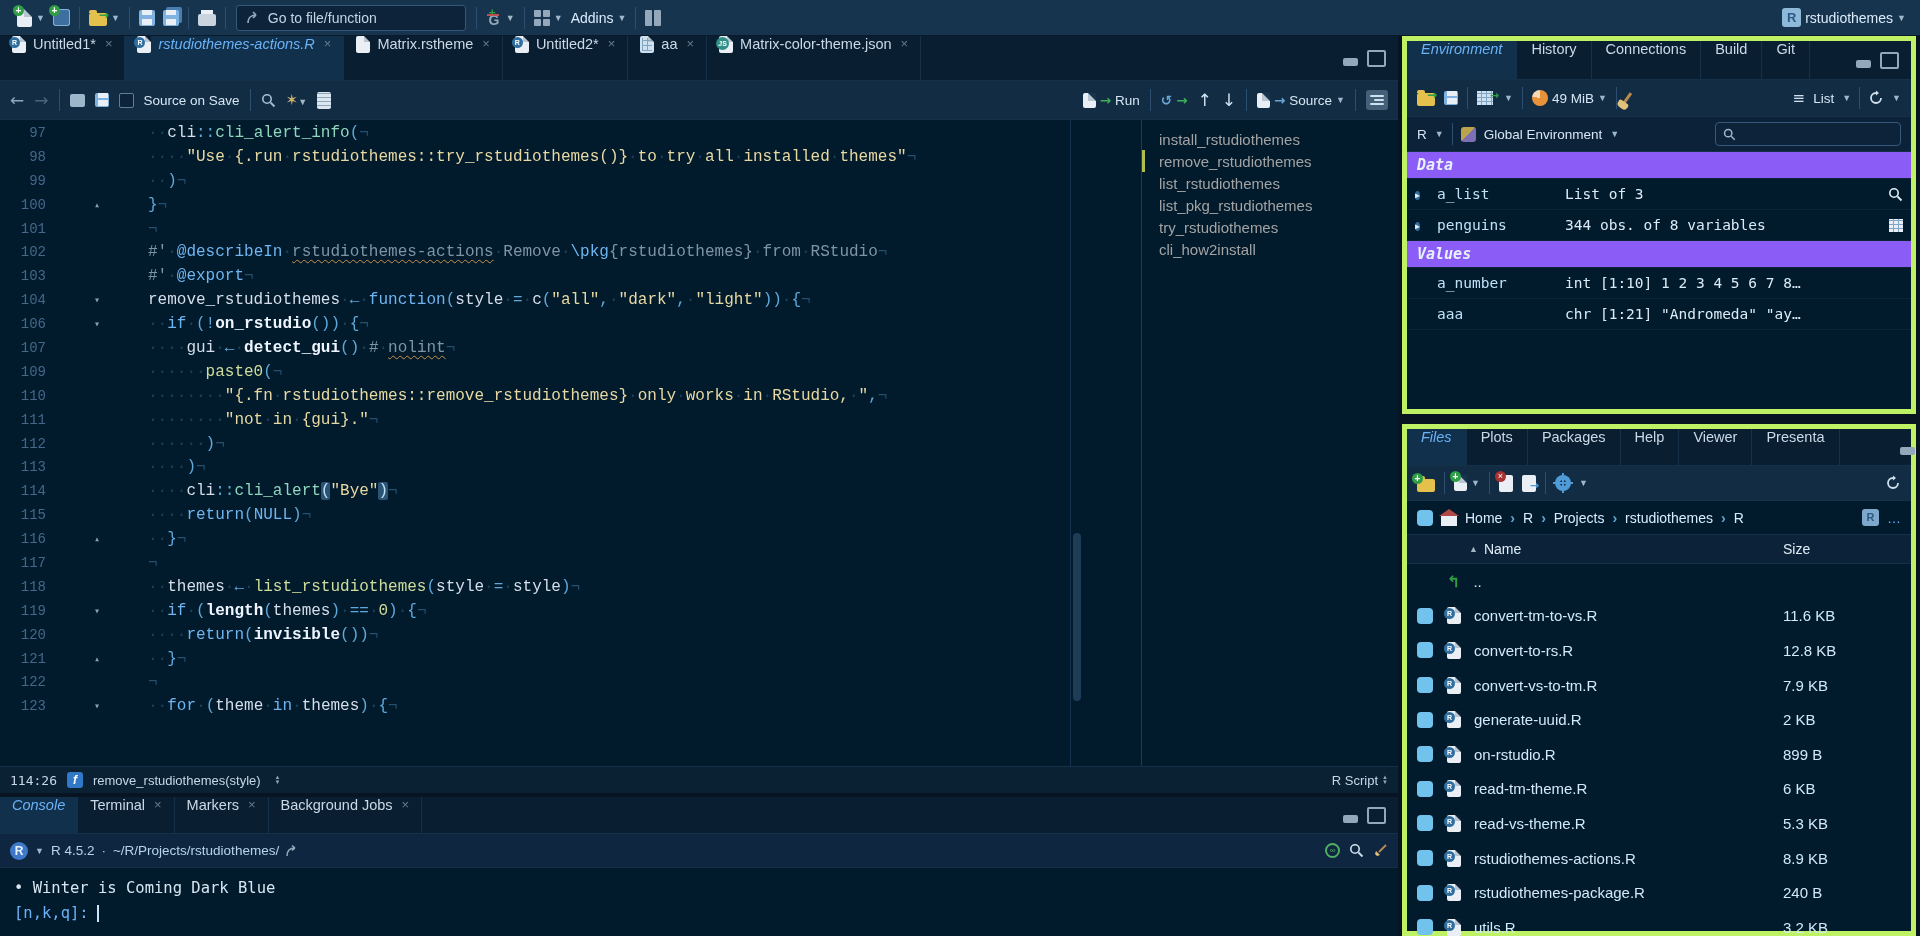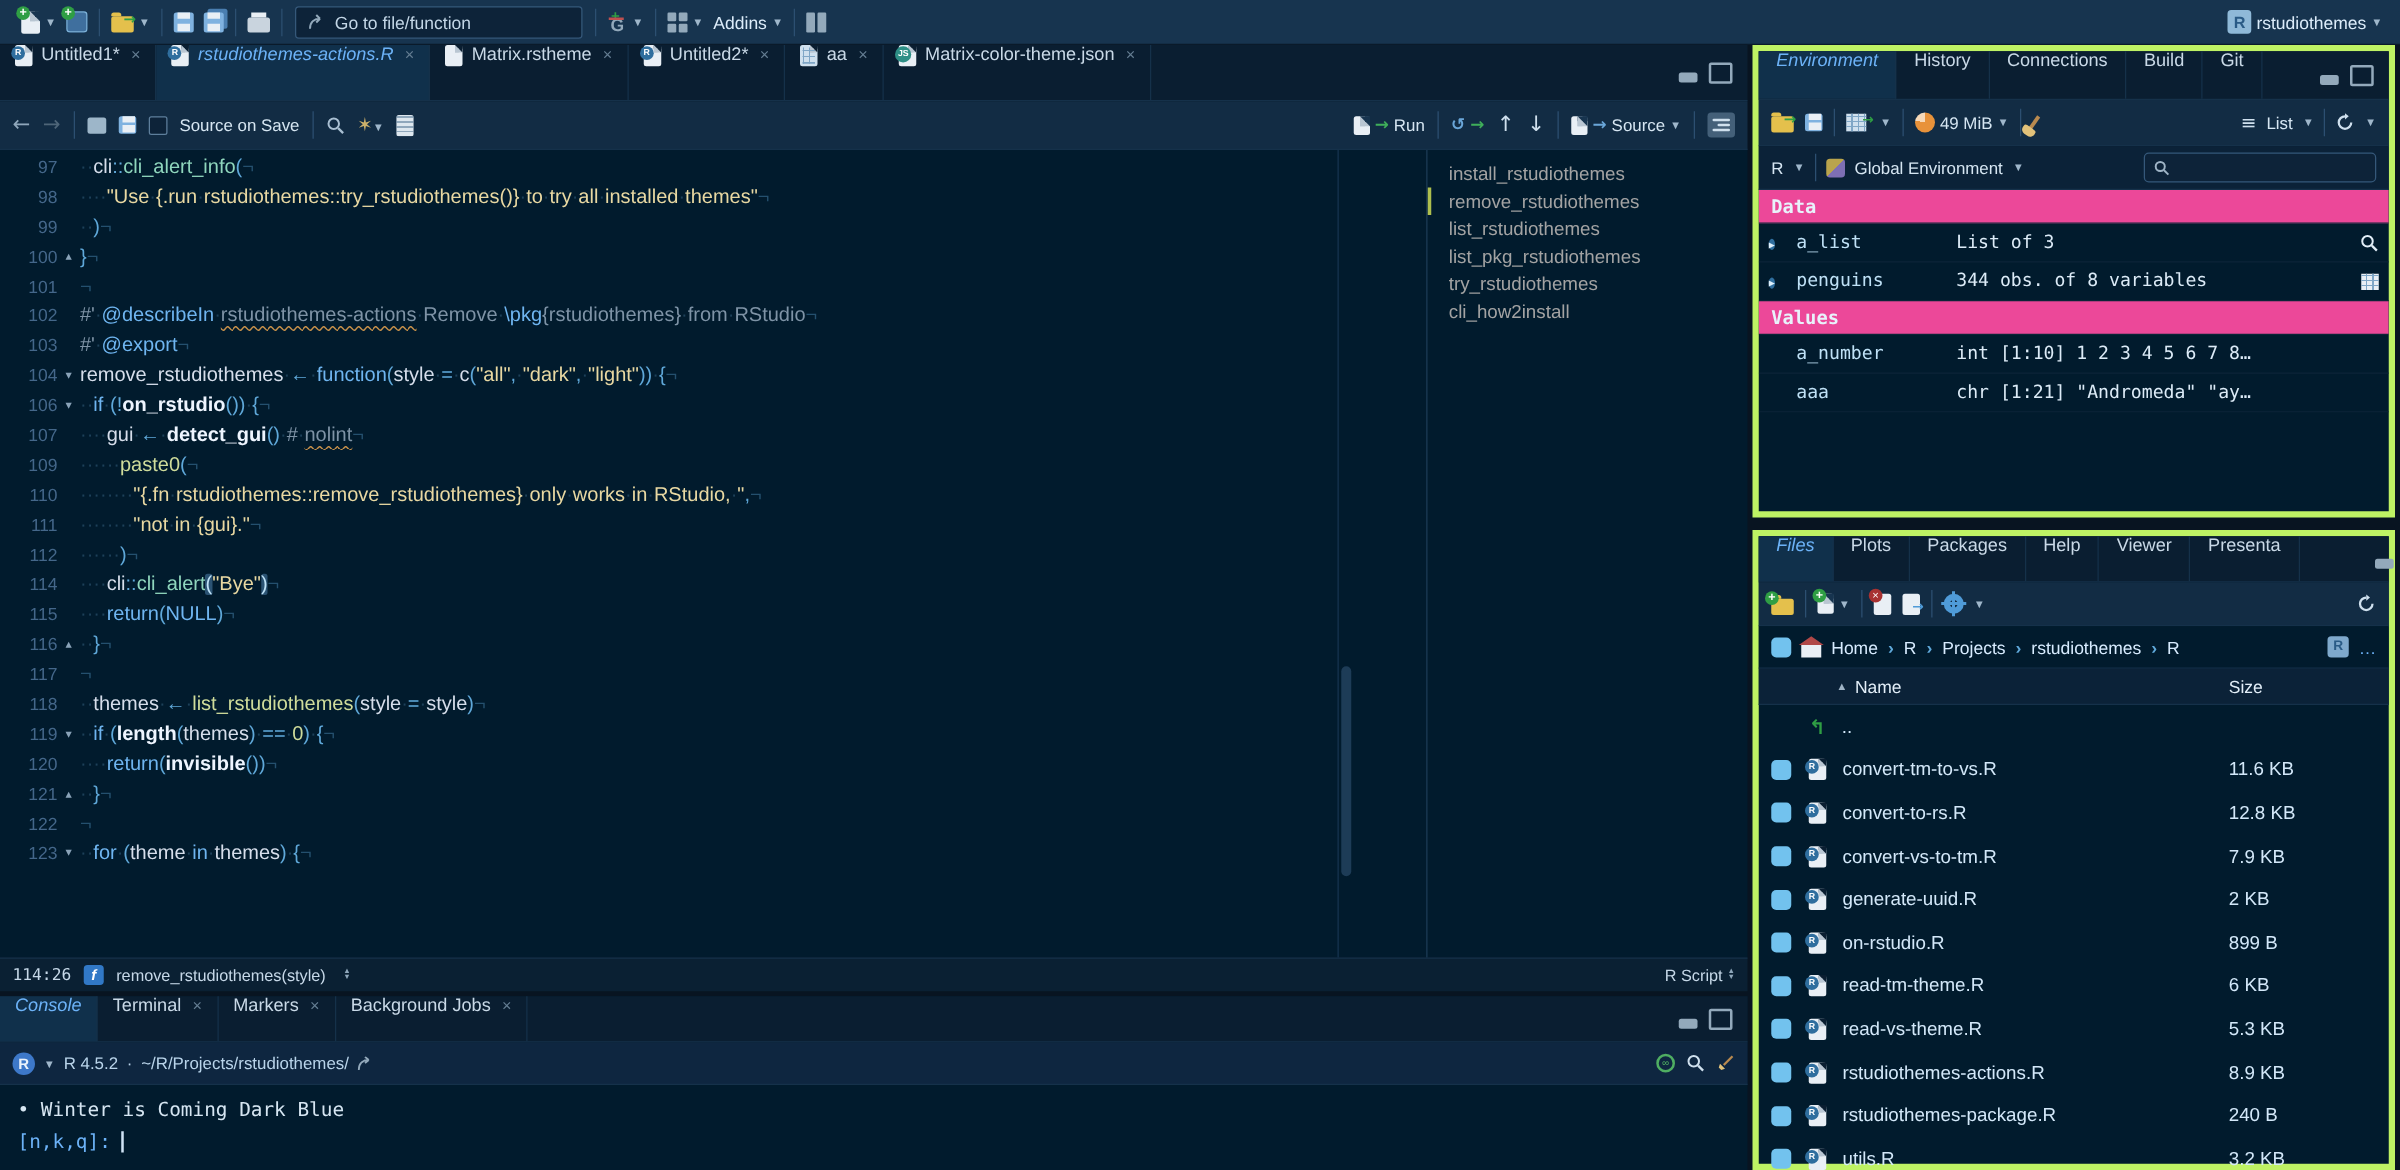--- a/index.html
+++ b/index.html
@@ -69,21 +69,21 @@
   .icon-notebook{width:14px;height:17px;background:#dde7ee;border-radius:2px;background-image:repeating-linear-gradient(0deg,transparent 0 3px,#8fa7bb 3px 4px);}
   .run-group{margin-left:auto;display:flex;align-items:center;gap:10px;}
   .green-arr{color:#3fae5a;font-family:"DejaVu Sans",sans-serif;font-weight:bold;}
   .blue-arr{color:#6aa6d8;font-family:"DejaVu Sans",sans-serif;font-weight:bold;}
   .icon-outline-btn{width:22px;height:20px;background:#446079;border-radius:3px;display:flex;flex-direction:column;justify-content:center;gap:2px;padding:0 4px;box-sizing:border-box;}
   .icon-outline-btn i{height:2px;background:#cfe0ee;border-radius:1px;}
   .icon-outline-btn i:nth-child(2){margin-left:4px;}
   
   .editor{display:flex;height:646px;background:#011b2d;}
   .code-area{flex:1;overflow:hidden;padding-top:2px;}
-  .cl{height:23.9px;line-height:23.9px;white-space:pre;font-family:Liberation Sans, sans-serif;font-size:16px;display:flex;}
+  .cl{height:23.9px;line-height:23.9px;white-space:pre;font-family:Liberation Mono, monospace;font-size:16px;display:flex;gap:42px;}
   .ln{width:46px;text-align:right;color:#44678a;font-size:14px;flex:none;}
   .fold{width:18px;text-align:center;color:#8aa3b8;font-size:10px;flex:none;}
   .ccontent{flex:1;}
   .wsdot{color:#1d4059;}
   .eol{color:#24506e;}
   .tok-var{color:#d6deeb;}
   .tok-varb{color:#eef5ff;font-weight:bold;}
   .tok-kw{color:#6fb5f0;}
   .tok-op{color:#5fa8d9;}
   .tok-fn{color:#8fd6bd;}
@@ -125,21 +125,21 @@
   .icon-import::after{content:"→";position:absolute;right:-6px;top:-2px;color:#2f9e44;font-weight:bold;font-size:11px;font-family:"DejaVu Sans",sans-serif;}
   .icon-pie{width:16px;height:16px;border-radius:50%;background:conic-gradient(#e8923a 0 78%,#f7d9b8 78% 100%);}
   .icon-broom{width:3px;height:12px;background:#b98a4f;transform:rotate(35deg);position:relative;}
   .icon-broom::after{content:"";position:absolute;bottom:-6px;left:-4px;width:11px;height:7px;background:#e2c27a;border-radius:2px 2px 4px 4px;}
   .icon-list{color:#cfe0ee;font-size:15px;font-family:"DejaVu Sans",sans-serif;}
   .pt-right{margin-left:auto;display:flex;align-items:center;gap:8px;}
   .scope-row{display:flex;align-items:center;height:34px;background:#0b2238;border-bottom:1px solid #15314a;padding:0 10px;gap:8px;font-size:13.5px;}
   .icon-envbox{width:15px;height:15px;border-radius:3px;background:linear-gradient(135deg,#b9a44c 0 50%,#7e6fb4 50% 100%);}
   .search-box{margin-left:auto;display:flex;align-items:center;gap:6px;width:170px;height:22px;background:#0d2339;border:1px solid #35587a;border-radius:4px;padding:0 7px;}
   .env-content{overflow:hidden;}
-  .env-sec{background:#ec4899;font-family:"DejaVu Sans Mono",monospace;font-weight:bold;font-size:15px;color:#e8f2fb;padding:4px 10px;border-bottom:1px solid #0c2438;}
+  .env-sec{background:#8b5cf6;font-family:"DejaVu Sans Mono",monospace;font-weight:bold;font-size:15px;color:#e8f2fb;padding:4px 10px;border-bottom:1px solid #0c2438;font-style:italic;}
   .env-row{display:flex;align-items:center;height:30px;border-bottom:1px solid #0c2438;padding:0 8px;font-family:"DejaVu Sans Mono",monospace;font-size:14.5px;}
   .env-exp{width:22px;flex:none;}
   .env-exp .disc{width:14px;height:14px;border-radius:50%;background:#2f6e9e;color:#dff0fb;font-size:8px;line-height:14px;text-align:center;}
   .env-name{width:128px;color:#bfe1f6;flex:none;}
   .env-val{flex:1;color:#dcebf7;white-space:nowrap;overflow:hidden;}
   .env-act{width:24px;display:flex;justify-content:flex-end;}
   .mini-grid{width:14px;height:13px;background:#e9eff5;background-image:repeating-linear-gradient(0deg,transparent 0 3px,#7fa6c6 3px 4px),repeating-linear-gradient(90deg,transparent 0 4px,#7fa6c6 4px 5px);}
   
   .crumb-row{display:flex;align-items:center;height:33px;border-bottom:1px solid #15314a;padding:0 10px;gap:8px;font-size:14px;background:#011b2d;}
   .fcheck{width:16px;height:16px;background:#72c2ee;border-radius:4px;flex:none;}
@@ -364,20 +364,21 @@
           <div class="cl"><span class="ln">101</span><span class="fold"></span><span class="ccontent"><span class="eol">¬</span></span></div>
           <div class="cl"><span class="ln">102</span><span class="fold"></span><span class="ccontent"><span class="tok-com">#'<span class="wsdot">·</span></span><span class="tok-rox">@describeIn</span><span class="tok-com"><span class="wsdot">·</span></span><span class="tok-sq">rstudiothemes-actions</span><span class="tok-com"><span class="wsdot">·</span>Remove<span class="wsdot">·</span></span><span class="tok-rox">\pkg</span><span class="tok-com">{rstudiothemes}<span class="wsdot">·</span>from<span class="wsdot">·</span>RStudio</span><span class="eol">¬</span></span></div>
           <div class="cl"><span class="ln">103</span><span class="fold"></span><span class="ccontent"><span class="tok-com">#'<span class="wsdot">·</span></span><span class="tok-rox">@export</span><span class="eol">¬</span></span></div>
           <div class="cl"><span class="ln">104</span><span class="fold">▾</span><span class="ccontent"><span class="tok-var">remove_rstudiothemes<span class="wsdot">·</span></span><span class="tok-op">←<span class="wsdot">·</span></span><span class="tok-kw">function</span><span class="tok-op">(</span><span class="tok-var">style<span class="wsdot">·</span></span><span class="tok-op">=<span class="wsdot">·</span></span><span class="tok-var">c</span><span class="tok-op">(</span><span class="tok-str">"all"</span><span class="tok-op">,<span class="wsdot">·</span></span><span class="tok-str">"dark"</span><span class="tok-op">,<span class="wsdot">·</span></span><span class="tok-str">"light"</span><span class="tok-op">))<span class="wsdot">·</span>{</span><span class="eol">¬</span></span></div>
           <div class="cl"><span class="ln">106</span><span class="fold">▾</span><span class="ccontent"><span class="tok-var"><span class="wsdot">··</span></span><span class="tok-kw">if</span><span class="tok-op"><span class="wsdot">·</span>(!</span><span class="tok-varb">on_rstudio</span><span class="tok-op">())<span class="wsdot">·</span>{</span><span class="eol">¬</span></span></div>
           <div class="cl"><span class="ln">107</span><span class="fold"></span><span class="ccontent"><span class="tok-var"><span class="wsdot">····</span>gui<span class="wsdot">·</span></span><span class="tok-op">←<span class="wsdot">·</span></span><span class="tok-varb">detect_gui</span><span class="tok-op">()<span class="wsdot">·</span></span><span class="tok-com">#<span class="wsdot">·</span></span><span class="tok-sq">nolint</span><span class="eol">¬</span></span></div>
           <div class="cl"><span class="ln">109</span><span class="fold"></span><span class="ccontent"><span class="tok-fnl"><span class="wsdot">······</span>paste0</span><span class="tok-op">(</span><span class="eol">¬</span></span></div>
           <div class="cl"><span class="ln">110</span><span class="fold"></span><span class="ccontent"><span class="tok-str"><span class="wsdot">········</span>"{.fn<span class="wsdot">·</span>rstudiothemes::remove_rstudiothemes}<span class="wsdot">·</span>only<span class="wsdot">·</span>works<span class="wsdot">·</span>in<span class="wsdot">·</span>RStudio,<span class="wsdot">·</span>"</span><span class="tok-op">,</span><span class="eol">¬</span></span></div>
           <div class="cl"><span class="ln">111</span><span class="fold"></span><span class="ccontent"><span class="tok-str"><span class="wsdot">········</span>"not<span class="wsdot">·</span>in<span class="wsdot">·</span>{gui}."</span><span class="eol">¬</span></span></div>
           <div class="cl"><span class="ln">112</span><span class="fold"></span><span class="ccontent"><span class="tok-op"><span class="wsdot">······</span>)</span><span class="eol">¬</span></span></div>
+          <div class="cl"><span class="ln">113</span><span class="fold"></span><span class="ccontent"><span class="tok-op"><span class="wsdot">····</span>)</span><span class="eol">¬</span></span></div>
           <div class="cl"><span class="ln">114</span><span class="fold"></span><span class="ccontent"><span class="tok-var"><span class="wsdot">····</span>cli</span><span class="tok-op">::</span><span class="tok-fn">cli_alert</span><span class="tok-hl">(</span><span class="tok-str">"Bye"</span><span class="tok-hl">)</span><span class="eol">¬</span></span></div>
           <div class="cl"><span class="ln">115</span><span class="fold"></span><span class="ccontent"><span class="tok-kw"><span class="wsdot">····</span>return</span><span class="tok-op">(</span><span class="tok-kw">NULL</span><span class="tok-op">)</span><span class="eol">¬</span></span></div>
           <div class="cl"><span class="ln">116</span><span class="fold">▴</span><span class="ccontent"><span class="tok-op"><span class="wsdot">··</span>}</span><span class="eol">¬</span></span></div>
           <div class="cl"><span class="ln">117</span><span class="fold"></span><span class="ccontent"><span class="eol">¬</span></span></div>
           <div class="cl"><span class="ln">118</span><span class="fold"></span><span class="ccontent"><span class="tok-var"><span class="wsdot">··</span>themes<span class="wsdot">·</span></span><span class="tok-op">←<span class="wsdot">·</span></span><span class="tok-fnl">list_rstudiothemes</span><span class="tok-op">(</span><span class="tok-var">style<span class="wsdot">·</span></span><span class="tok-op">=<span class="wsdot">·</span></span><span class="tok-var">style</span><span class="tok-op">)</span><span class="eol">¬</span></span></div>
           <div class="cl"><span class="ln">119</span><span class="fold">▾</span><span class="ccontent"><span class="tok-var"><span class="wsdot">··</span></span><span class="tok-kw">if</span><span class="tok-op"><span class="wsdot">·</span>(</span><span class="tok-varb">length</span><span class="tok-op">(</span><span class="tok-var">themes</span><span class="tok-op">)<span class="wsdot">·</span>==<span class="wsdot">·</span></span><span class="tok-num">0</span><span class="tok-op">)<span class="wsdot">·</span>{</span><span class="eol">¬</span></span></div>
           <div class="cl"><span class="ln">120</span><span class="fold"></span><span class="ccontent"><span class="tok-kw"><span class="wsdot">····</span>return</span><span class="tok-op">(</span><span class="tok-varb">invisible</span><span class="tok-op">())</span><span class="eol">¬</span></span></div>
           <div class="cl"><span class="ln">121</span><span class="fold">▴</span><span class="ccontent"><span class="tok-op"><span class="wsdot">··</span>}</span><span class="eol">¬</span></span></div>
           <div class="cl"><span class="ln">122</span><span class="fold"></span><span class="ccontent"><span class="eol">¬</span></span></div>
           <div class="cl"><span class="ln">123</span><span class="fold">▾</span><span class="ccontent"><span class="tok-var"><span class="wsdot">··</span></span><span class="tok-kw">for</span><span class="tok-op"><span class="wsdot">·</span>(</span><span class="tok-var">theme</span><span class="tok-kw"><span class="wsdot">·</span>in</span><span class="tok-var"><span class="wsdot">·</span>themes</span><span class="tok-op">)<span class="wsdot">·</span>{</span><span class="eol">¬</span></span></div>

